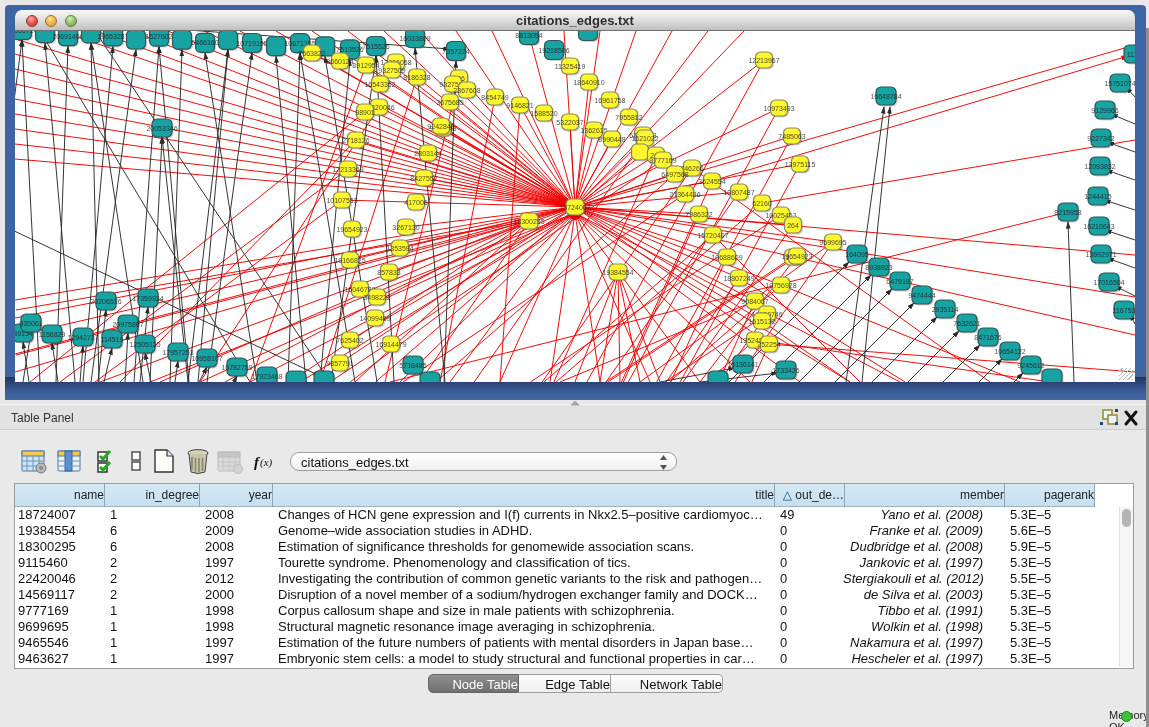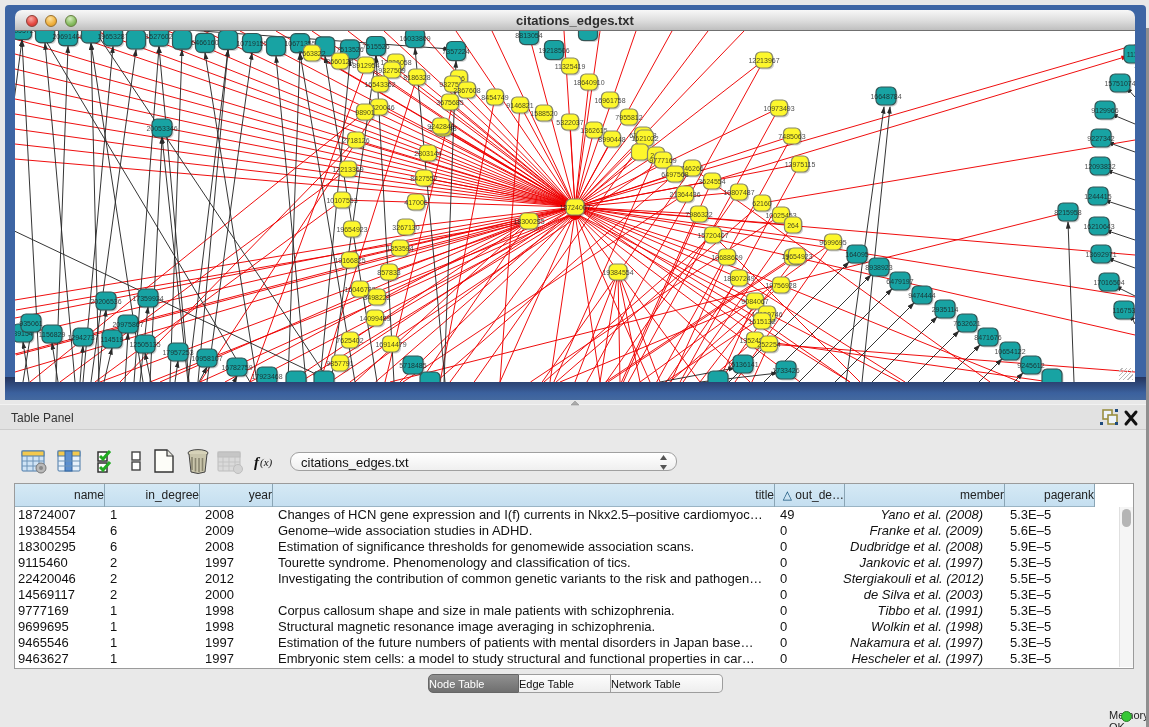--- a/index.html
+++ b/index.html
@@ -23,21 +23,21 @@
 #tbl { left:14px; top:483px; width:1120px; height:186px; background:#fff; border:1px solid #9b9b9b; }
 #thead { left:15px; top:484px; width:1080px; height:23px; background:linear-gradient(#d5e9f5,#c5dff0); border-bottom:1px solid #9ab4c4; }
 .hcell { position:absolute; top:0; height:23px; border-right:1px solid #8aa5b5;
   font-size:12px; color:#222; text-align:right; line-height:23px; }
 .trow { position:absolute; left:0; width:1149px; height:16px; font-size:13px; color:#111; }
 .trow span { position:absolute; top:0; line-height:16px; white-space:nowrap; }
 .trow .ctr { text-align:right;font-style:italic; }
 #sbar { left:1119px; top:507px; width:14px; height:160px; background:#f5f5f5; border-left:1px solid #e0e0e0; }
 #sthumb { left:1122px; top:509px; width:9px; height:18px; background:#b5b5b5; border-radius:5px; }
 
-.tab { position:absolute; top:674px; height:19px; font-size:11px; line-height:19px; text-align:left;
+.tab { position:absolute; top:674px; height:19px; font-size:13px; line-height:19px; text-align:right;
   border:1px solid #9d9d9d; background:linear-gradient(#fdfdfd,#eee); color:#111; }
 #tab1 { left:428px; width:91px; border-radius:5px 0 0 5px;
   background:linear-gradient(#909090,#6f6f6f); color:#fff; border-color:#666; }
 #tab2 { left:519px; width:92px; border-left:none; }
 #tab3 { left:611px; width:112px; border-left:none; border-radius:0 5px 5px 0; }
 #mem { left:1061px; top:709px; font-size:11px; color:#222;padding-left:48px; }
 #memdot { left:1121px; top:711px; width:11px; height:11px; border-radius:50%;
   background:#35c835; border:1px solid #2a7a2a; }
 #redge { left:1146px; top:28px; width:3px; height:699px; background:#8f8f8f; }
 </style></head>
@@ -815,20 +815,21 @@
 <span style="left:205px">2012</span>
     <span style="left:278px">Investigating the contribution of common genetic variants to the risk and pathogen…</span>
 <span style="left:780px">0</span>
     <span class="ctr" style="left:843px;width:140px">Stergiakouli et al. (2012)</span>
 <span style="left:1010px">5.5E–5</span>
   </div>
 <div class="trow" style="top:587px">
 <span style="left:18px">14569117</span>
     <span style="left:110px">2</span>
 <span style="left:205px">2000</span>
+    <span style="left:278px">Disruption of a novel member of a sodium/hydrogen exchanger family and DOCK…</span>
 <span style="left:780px">0</span>
     <span class="ctr" style="left:843px;width:140px">de Silva et al. (2003)</span>
 <span style="left:1010px">5.3E–5</span>
   </div>
 <div class="trow" style="top:603px">
 <span style="left:18px">9777169</span>
     <span style="left:110px">1</span>
 <span style="left:205px">1998</span>
     <span style="left:278px">Corpus callosum shape and size in male patients with schizophrenia.</span>
 <span style="left:780px">0</span>

